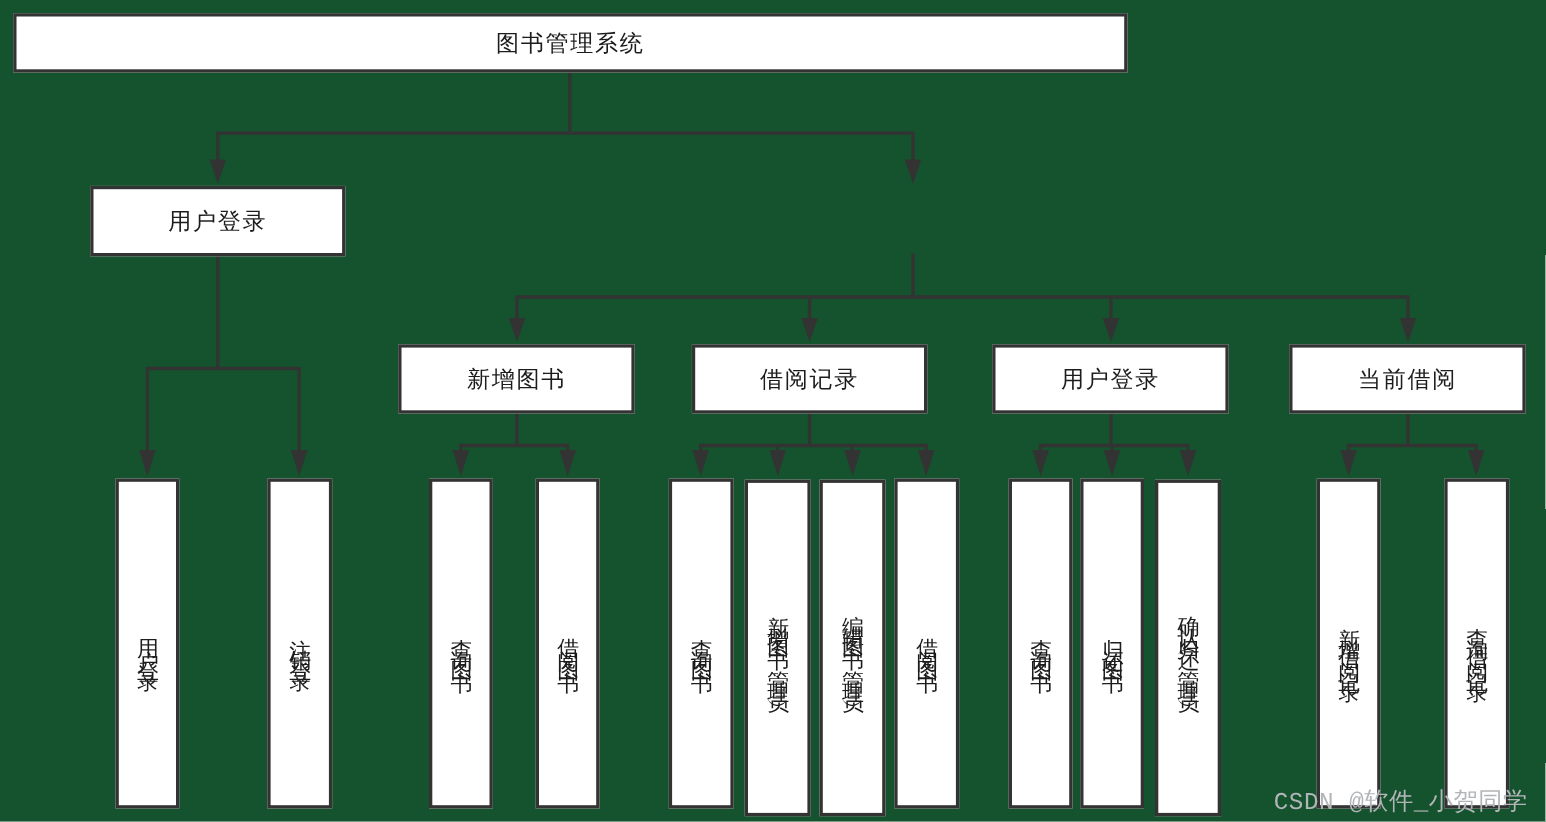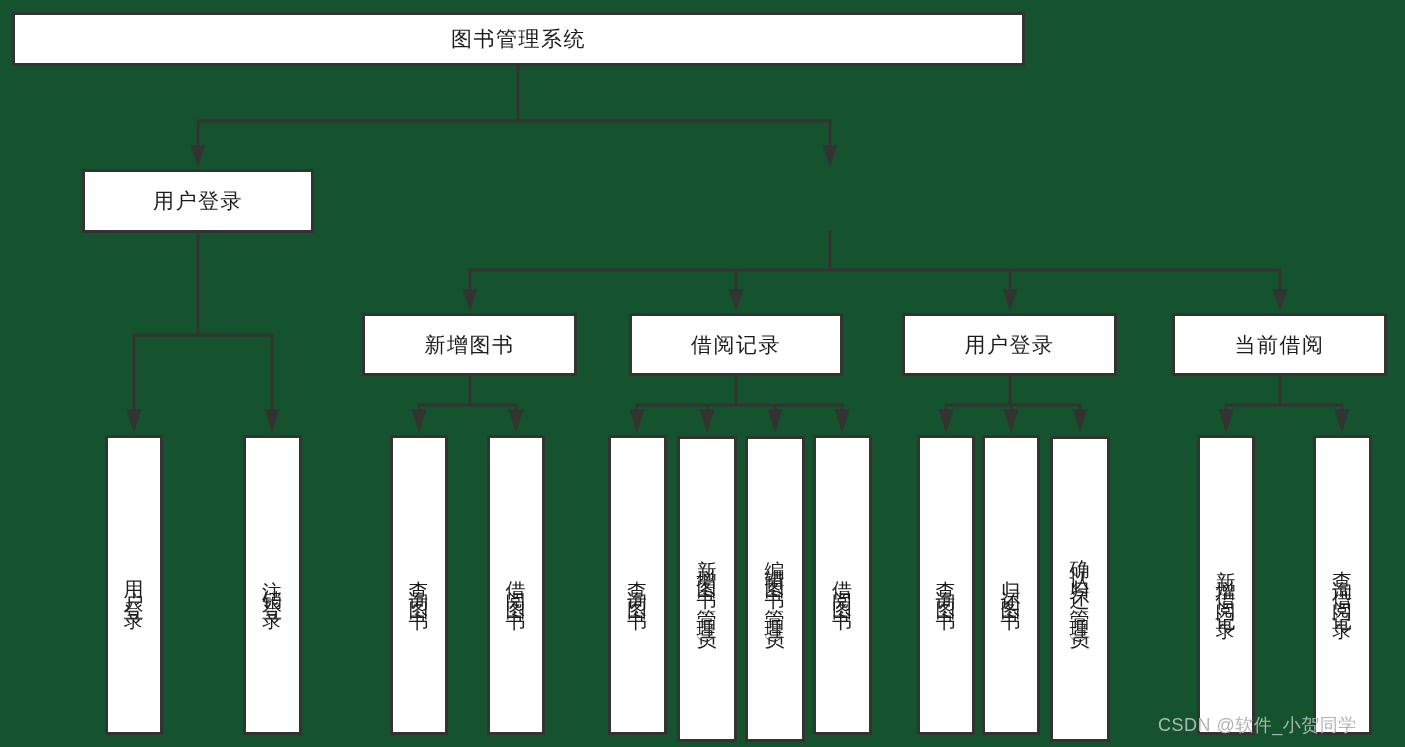--- a/index.html
+++ b/index.html
@@ -14,21 +14,21 @@
     color:#1c1c1c;
   }
   .hnode{font-size:21px;letter-spacing:1.5px;}
   .vnode{font-size:20px;}
   .vlabel{
     writing-mode:vertical-rl;text-orientation:mixed;
     letter-spacing:10px;line-height:1.1;white-space:nowrap;
   }
   .watermark{
     position:absolute;left:1158px;top:713px;z-index:5;
-    font-size:18px;color:#b2b5b7;letter-spacing:0.5px;white-space:nowrap;
+    font-size:22px;color:#b2b5b7;letter-spacing:0.5px;white-space:nowrap;font-family:Liberation Mono, monospace;
   }
 </style>
 </head>
 <body>
 
 <div class="canvas">
 
   <svg class="connectors" width="1405" height="747" viewBox="0 0 1405 747">
 
     <g stroke="#333333" stroke-width="3" fill="none" stroke-linecap="square">

